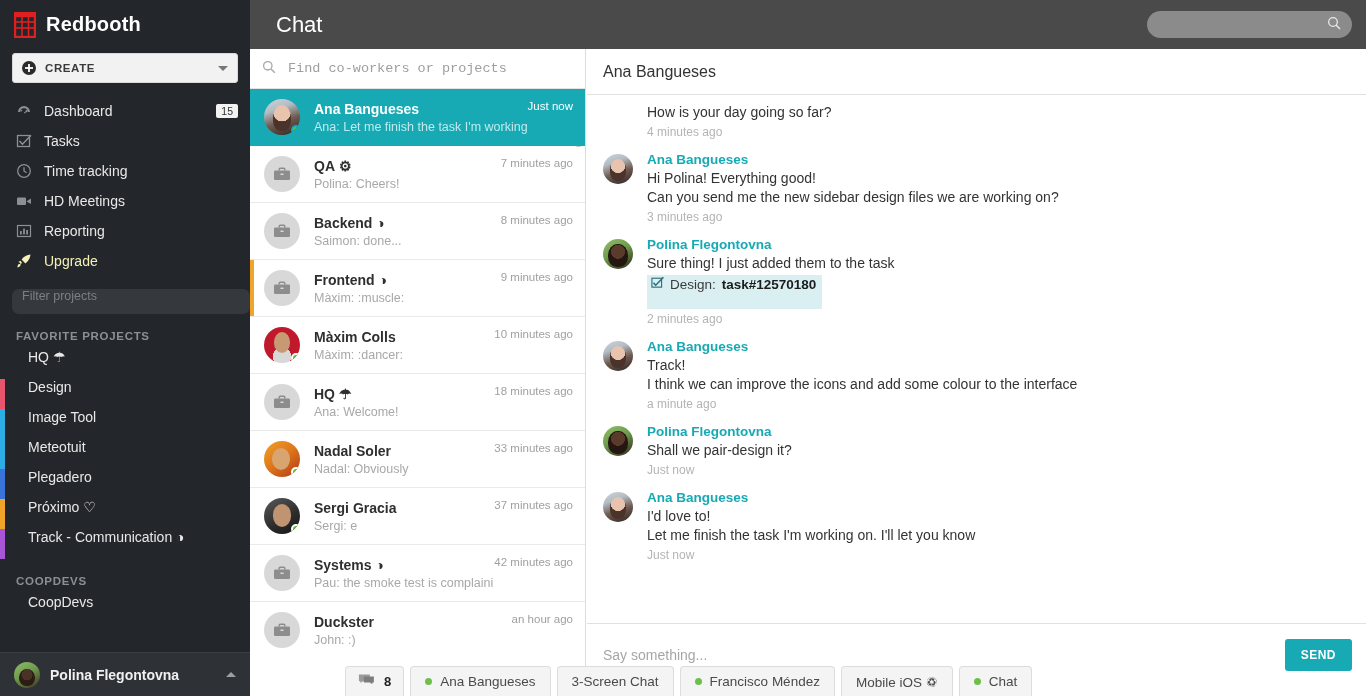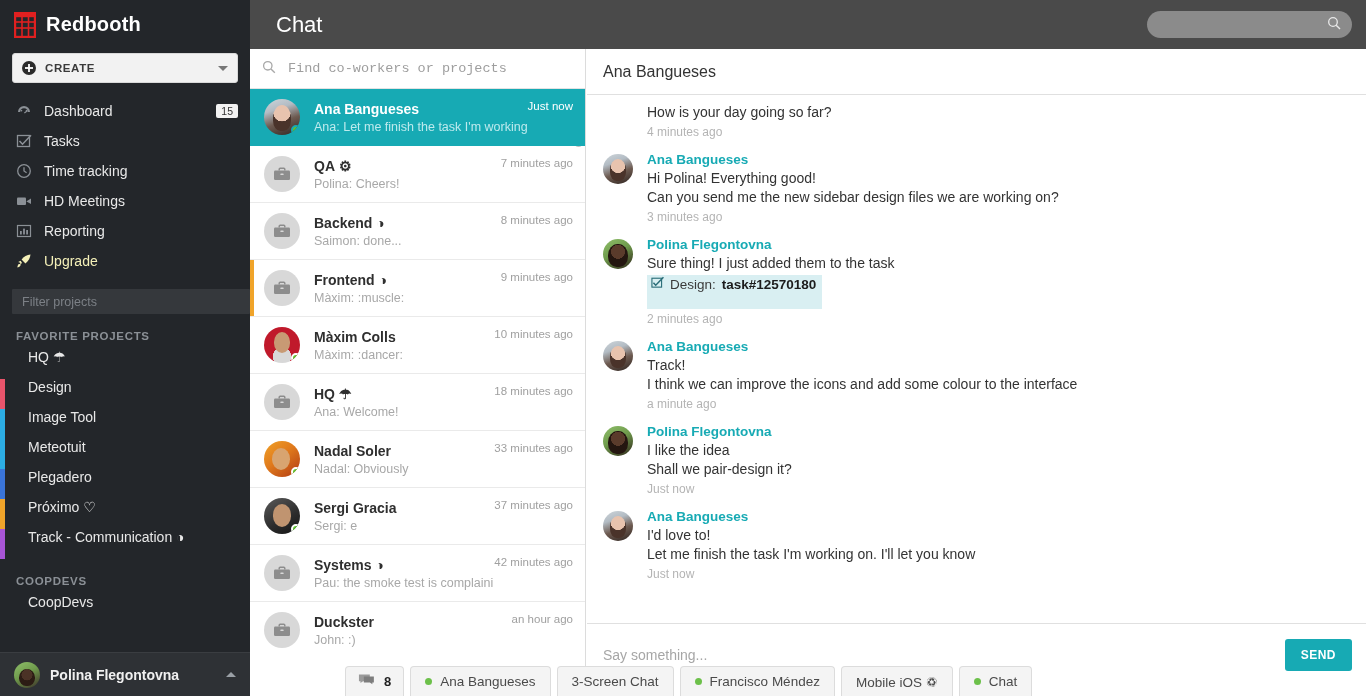--- a/index.html
+++ b/index.html
@@ -42,22 +42,22 @@
   .nav-label { font-size: 14px; color: #e8e8e8; }
   .nav-item.active .nav-label { color: #fff; }
   .nav-item.upgrade .nav-label { color: #f4f0b8; }
   .nav-badge {
     margin-left: auto; background: #f2f2f2; color: #333; font-size: 10.5px;
     border-radius: 2px; padding: 1px 5px; min-width: 20px; text-align: center;
   }
   .nav-item.active .nav-badge { background: #fff; }
 
   .filter-box {
-    margin: 13px 0 0 12px; height: 25px; background: #35383c; border-radius: 1px;
-    display: flex; align-items: center; padding: 0 10px;
+    margin: 13px 0 0 12px; height: 25px; background: #35383c; border-radius: 7px;
+    display: flex; align-items: flex-start; padding: 0 10px;
   }
   .filter-box input {
     background: transparent; border: none; outline: none; width: 100%;
     color: #cfcfcf; font-size: 12.5px; font-family: "Liberation Sans", sans-serif;
   }
   .filter-box input::placeholder { color: #7c8086; }
 
   .section-head {
     color: #8b9096; font-size: 11.5px; font-weight: bold; letter-spacing: .7px;
     padding: 16px 0 7px 16px;
@@ -646,21 +646,20 @@
           <div class="msg-line">Track!</div>
           <div class="msg-line">I think we can improve the icons and add some colour to the interface</div>
           <div class="msg-time">a minute ago</div>
         </div>
       </div>
 
       <div class="msg">
         <span class="msg-av av-polina"></span>
         <div class="msg-body">
           <div class="msg-author">Polina Flegontovna</div>
-          <div class="msg-line">I like the idea</div>
           <div class="msg-line">Shall we pair-design it?</div>
           <div class="msg-time">Just now</div>
         </div>
       </div>
 
       <div class="msg">
         <span class="msg-av av-ana"></span>
         <div class="msg-body">
           <div class="msg-author">Ana Bangueses</div>
           <div class="msg-line">I'd love to!</div>

